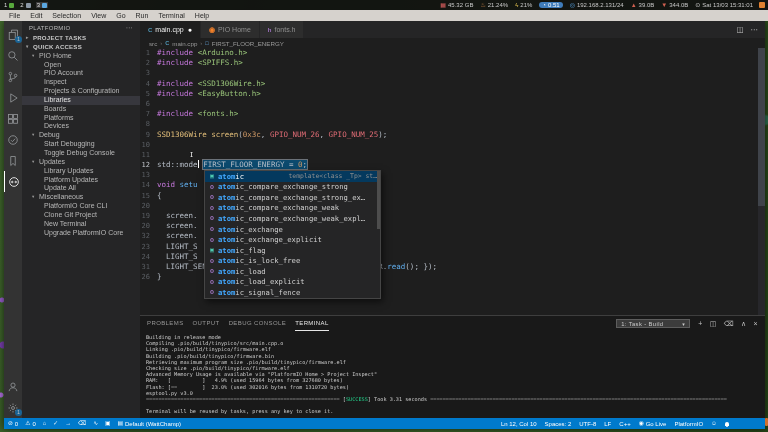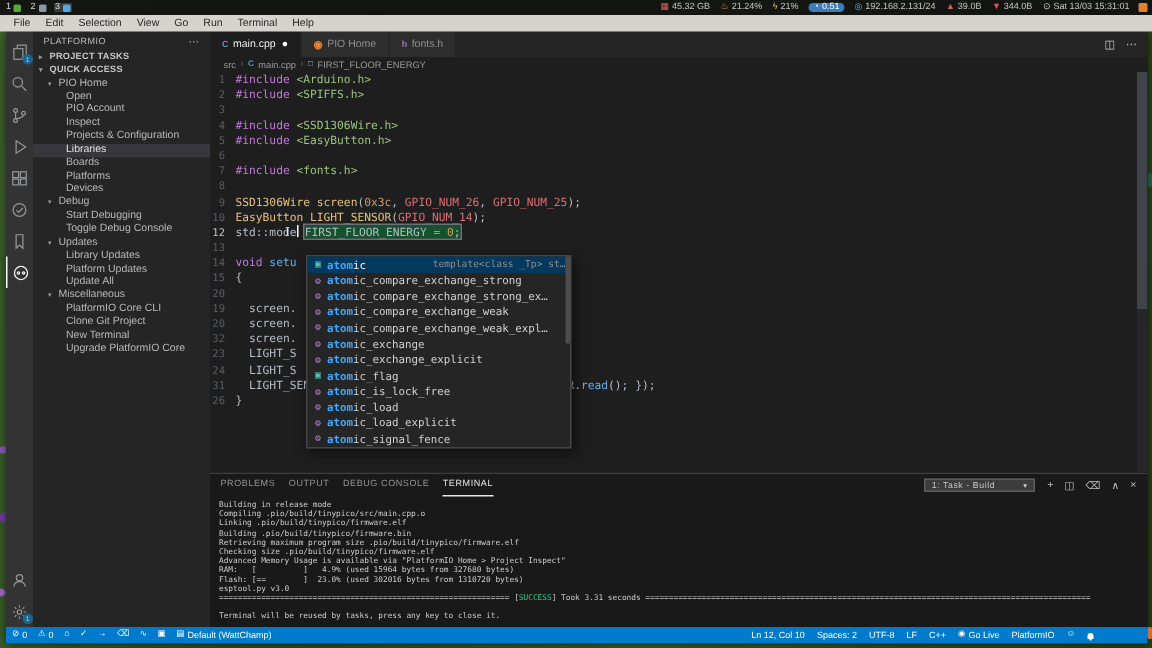--- a/index.html
+++ b/index.html
@@ -70,21 +70,21 @@
   .bc-icon{font-size:5.5px}
   .bc-icon.cpp{color:#519aba;font-weight:bold}
   .bc-icon.symbol{color:#75beff}
   
   .code{flex:1;position:relative;font-family:"DejaVu Sans Mono",monospace;font-size:7.5px;overflow:hidden;background:#1e1e1e}
   .cl{height:10.2px;line-height:10.2px;white-space:pre;display:flex}
   .gut{width:17px;text-align:right;color:#5a5e63;padding-right:7px;flex:none;font-size:7px}
   .cl.cur .gut{color:#c0c4c9}
   .tk-kw{color:#c678dd}.tk-str{color:#98c379}.tk-type{color:#e5c07b}.tk-fn{color:#61afef}
   .tk-var{color:#e06c75}.tk-num{color:#d19a66}.tk-txt{color:#b6bdc7}
-  .tk-box{outline:1px solid #6b7178;background:#14532d}
+  .tk-box{outline:1px solid #6b7178;background:#0c4a6e}
   .caret{display:inline-block;width:1px;height:8px;background:#fff;vertical-align:-1px}
   .scroll{position:absolute;right:0;top:0;bottom:0;width:7px;background:#27272b}
   .thumb{position:absolute;right:0;top:0;width:7px;height:158px;background:#3f434a}
   .ibeam{position:absolute;left:50px;top:103px;width:5px;height:8px;color:#e8e8e8;font-size:8px;line-height:8px;
     font-family:"DejaVu Serif",serif;text-shadow:0 0 1px #000}
   
   .popup{position:absolute;left:64px;top:122px;width:177px;background:#252526;border:1px solid #454545;
     box-shadow:2px 3px 7px rgba(0,0,0,.55);font-size:7.2px;font-family:"DejaVu Sans Mono",monospace;z-index:5}
   .pi{height:10.55px;display:flex;align-items:center;gap:2px;padding:0 3px;color:#d0d0d0;white-space:nowrap;overflow:hidden}
   .pi.sel{background:#04395e;color:#fff}
@@ -373,21 +373,22 @@
       <div class="code" id="code">
         <div class="cl"><span class="gut">1</span><span class="lt"><span class="tk-kw">#include </span><span class="tk-str">&lt;Arduino.h&gt;</span></span></div>
           <div class="cl"><span class="gut">2</span><span class="lt"><span class="tk-kw">#include </span><span class="tk-str">&lt;SPIFFS.h&gt;</span></span></div>
           <div class="cl"><span class="gut">3</span><span class="lt"></span></div>
           <div class="cl"><span class="gut">4</span><span class="lt"><span class="tk-kw">#include </span><span class="tk-str">&lt;SSD1306Wire.h&gt;</span></span></div>
           <div class="cl"><span class="gut">5</span><span class="lt"><span class="tk-kw">#include </span><span class="tk-str">&lt;EasyButton.h&gt;</span></span></div>
           <div class="cl"><span class="gut">6</span><span class="lt"></span></div>
           <div class="cl"><span class="gut">7</span><span class="lt"><span class="tk-kw">#include </span><span class="tk-str">&lt;fonts.h&gt;</span></span></div>
           <div class="cl"><span class="gut">8</span><span class="lt"></span></div>
           <div class="cl"><span class="gut">9</span><span class="lt"><span class="tk-type">SSD1306Wire</span><span class="tk-txt"> </span><span class="tk-type">screen</span><span class="tk-txt">(</span><span class="tk-num">0x3c</span><span class="tk-txt">, </span><span class="tk-var">GPIO_NUM_26</span><span class="tk-txt">, </span><span class="tk-var">GPIO_NUM_25</span><span class="tk-txt">);</span></span></div>
-          <div class="cl"><span class="gut">10</span><span class="lt"><span class="tk-type">EasyButton</span><span class="tk-txt"> </span><span class="tk-type">LIGHT_SENSOR</span><span class="tk-txt">(</span><span class="tk-var">GPIO_NUM_14</span><span class="tk-txt">);</span></span></div>
+          <div class="cl"><span class="gut">10</span></div>
+          <div class="cl"><span class="gut">11</span><span class="lt"></span></div>
           <div class="cl cur"><span class="gut">12</span><span class="lt"><span class="tk-txt">std::mode</span><span class="caret"></span><span class="tk-txt"> </span><span class="tk-box"><span class="tk-txt">FIRST_FLOOR_ENERGY = </span><span class="tk-num">0</span><span class="tk-txt">;</span></span></span></div>
           <div class="cl"><span class="gut">13</span><span class="lt"></span></div>
           <div class="cl"><span class="gut">14</span><span class="lt"><span class="tk-kw">void</span><span class="tk-txt"> </span><span class="tk-fn">setu</span></span></div>
           <div class="cl"><span class="gut">15</span><span class="lt"><span class="tk-txt">{</span></span></div>
           <div class="cl"><span class="gut">20</span><span class="lt"></span></div>
           <div class="cl"><span class="gut">19</span><span class="lt"><span class="tk-txt">  screen.</span></span></div>
           <div class="cl"><span class="gut">20</span><span class="lt"><span class="tk-txt">  screen.</span></span></div>
           <div class="cl"><span class="gut">32</span><span class="lt"><span class="tk-txt">  screen.</span></span></div>
           <div class="cl"><span class="gut">23</span><span class="lt"><span class="tk-txt">  LIGHT_S</span></span></div>
           <div class="cl"><span class="gut">24</span><span class="lt"><span class="tk-txt">  LIGHT_S</span></span></div>

